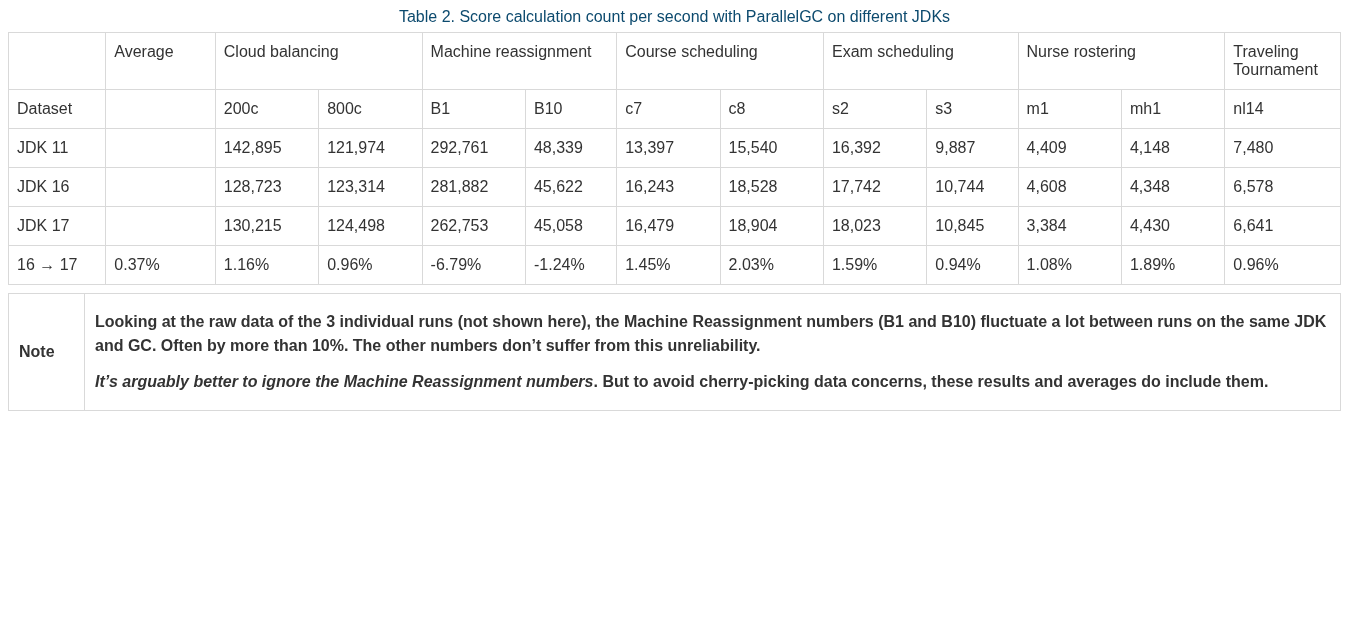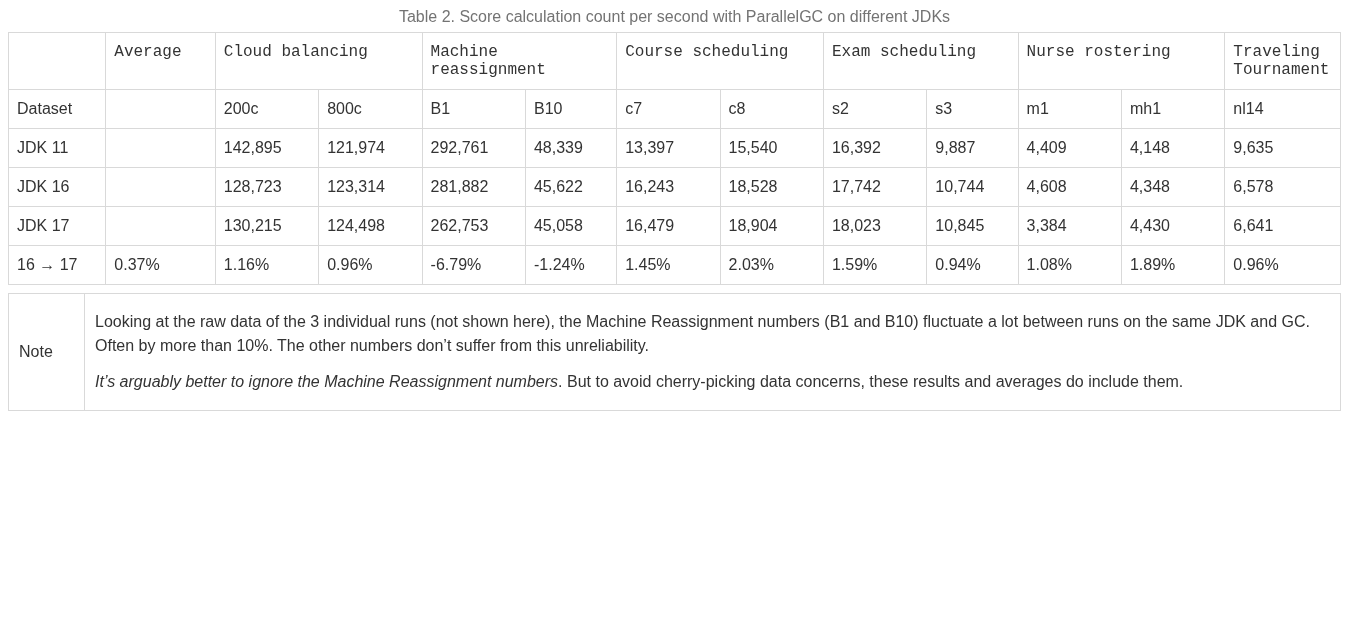--- a/index.html
+++ b/index.html
@@ -7,51 +7,51 @@
       font-size: 16px;
       color: #333;
       margin: 0;
       padding: 8px;
       background: #fff;
     }
     .table-caption {
       text-align: center;
       margin-bottom: 6px;
       font-size: 16px;
-      color: #737373;
+      color: #0c4a6e;
     }
     table {
       border-collapse: collapse;
       width: 100%;
       table-layout: fixed;
     }
     table.main-table td, table.main-table th {
       border: 1px solid #d9d9d9;
       padding: 10px 8px;
       text-align: left;
       vertical-align: top;
       font-weight: normal;
       word-wrap: break-word;
     }
     table.main-table th {
       font-weight: normal;
-      font-family: Liberation Mono, monospace;
     }
     .bold {
       font-weight: bold;
     }
     table.note-table {
       margin-top: 8px;
       width: 100%;
       border-collapse: collapse;
     }
     table.note-table td {
       border: 1px solid #d9d9d9;
       padding: 16px 10px;
       vertical-align: middle;
+      font-weight: bold;
     }
     .note-label {
       width: 55px;
       text-align: left;
       margin-top: 24px;
     }
     .note-body p {
       margin: 0 0 12px 0;
       line-height: 1.5;
     }
@@ -123,21 +123,21 @@
       <td>142,895</td>
       <td>121,974</td>
       <td>292,761</td>
       <td>48,339</td>
       <td>13,397</td>
       <td>15,540</td>
       <td>16,392</td>
       <td>9,887</td>
       <td>4,409</td>
       <td>4,148</td>
-      <td>9,635</td>
+      <td>7,480</td>
     </tr>
     <tr>
       <td>JDK 16</td>
       <td></td>
       <td>128,723</td>
       <td>123,314</td>
       <td>281,882</td>
       <td>45,622</td>
       <td>16,243</td>
       <td>18,528</td>

